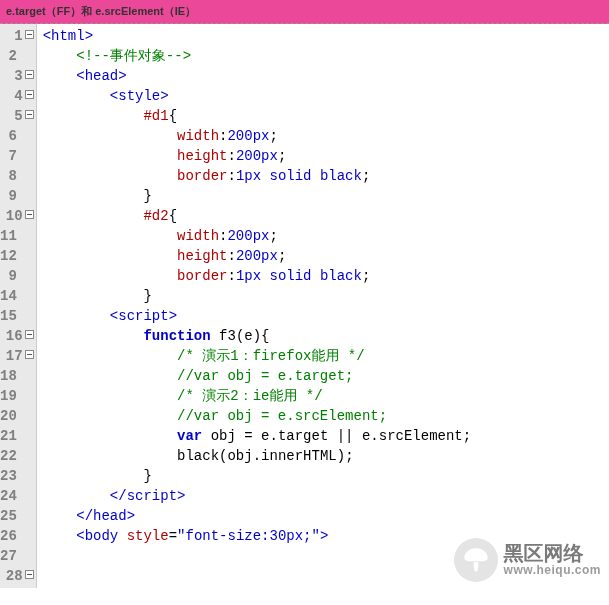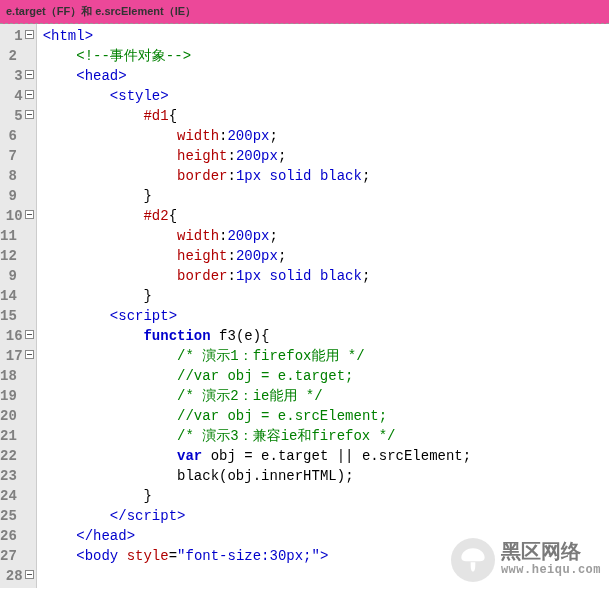--- a/index.html
+++ b/index.html
@@ -72,21 +72,21 @@
   .c  { color: #008000; }   
   .k  { color: #0000cc; font-weight: bold; }
   .id { color: #000; }
   .watermark {
     position: absolute;
     right: 8px;
     bottom: 6px;
     display: flex;
     align-items: center;
     gap: 6px;
-    font-family: Liberation Mono, monospace;
+    font-family: Liberation Sans, sans-serif;
     font-weight: bold;
     pointer-events: none;
   }
   .wm-logo {
     width: 44px; height: 44px;
     border-radius: 50%;
     background: #e0e0e0;
     display: flex;
     align-items: center;
     justify-content: center;
@@ -148,21 +148,20 @@
     <div class="cline">                <span class="at">width</span><span class="p">:</span><span class="s">200px</span><span class="p">;</span></div>
     <div class="cline">                <span class="at">height</span><span class="p">:</span><span class="s">200px</span><span class="p">;</span></div>
     <div class="cline">                <span class="at">border</span><span class="p">:</span><span class="s">1px solid black</span><span class="p">;</span></div>
     <div class="cline">            <span class="p">}</span></div>
     <div class="cline">        <span class="t">&lt;</span><span class="t">script</span><span class="t">&gt;</span></div>
     <div class="cline">            <span class="k">function</span><span class="id"> f3</span><span class="p">(</span><span class="id">e</span><span class="p">){</span></div>
     <div class="cline">                <span class="c">/* 演示1：firefox能用 */</span></div>
     <div class="cline">                <span class="c">//var obj = e.target;</span></div>
     <div class="cline">                <span class="c">/* 演示2：ie能用 */</span></div>
     <div class="cline">                <span class="c">//var obj = e.srcElement;</span></div>
-    <div class="cline">                <span class="c">/* 演示3：兼容ie和firefox */</span></div>
     <div class="cline">                <span class="k">var</span><span class="id"> obj </span><span class="p">=</span><span class="id"> e</span><span class="p">.</span><span class="id">target </span><span class="p">||</span><span class="id"> e</span><span class="p">.</span><span class="id">srcElement</span><span class="p">;</span></div>
     <div class="cline">                <span class="id">black</span><span class="p">(</span><span class="id">obj</span><span class="p">.</span><span class="id">innerHTML</span><span class="p">)</span><span class="p">;</span></div>
     <div class="cline">            <span class="p">}</span></div>
     <div class="cline">        <span class="t">&lt;/</span><span class="t">script</span><span class="t">&gt;</span></div>
     <div class="cline">    <span class="t">&lt;/</span><span class="t">head</span><span class="t">&gt;</span></div>
     <div class="cline">    <span class="t">&lt;</span><span class="t">body </span><span class="at">style</span><span class="p">=</span><span class="s">"</span><span class="s">font-size:30px;</span><span class="s">"</span><span class="t">&gt;</span></div>
   </div>
 
   <div class="watermark">
     <div class="wm-logo">

